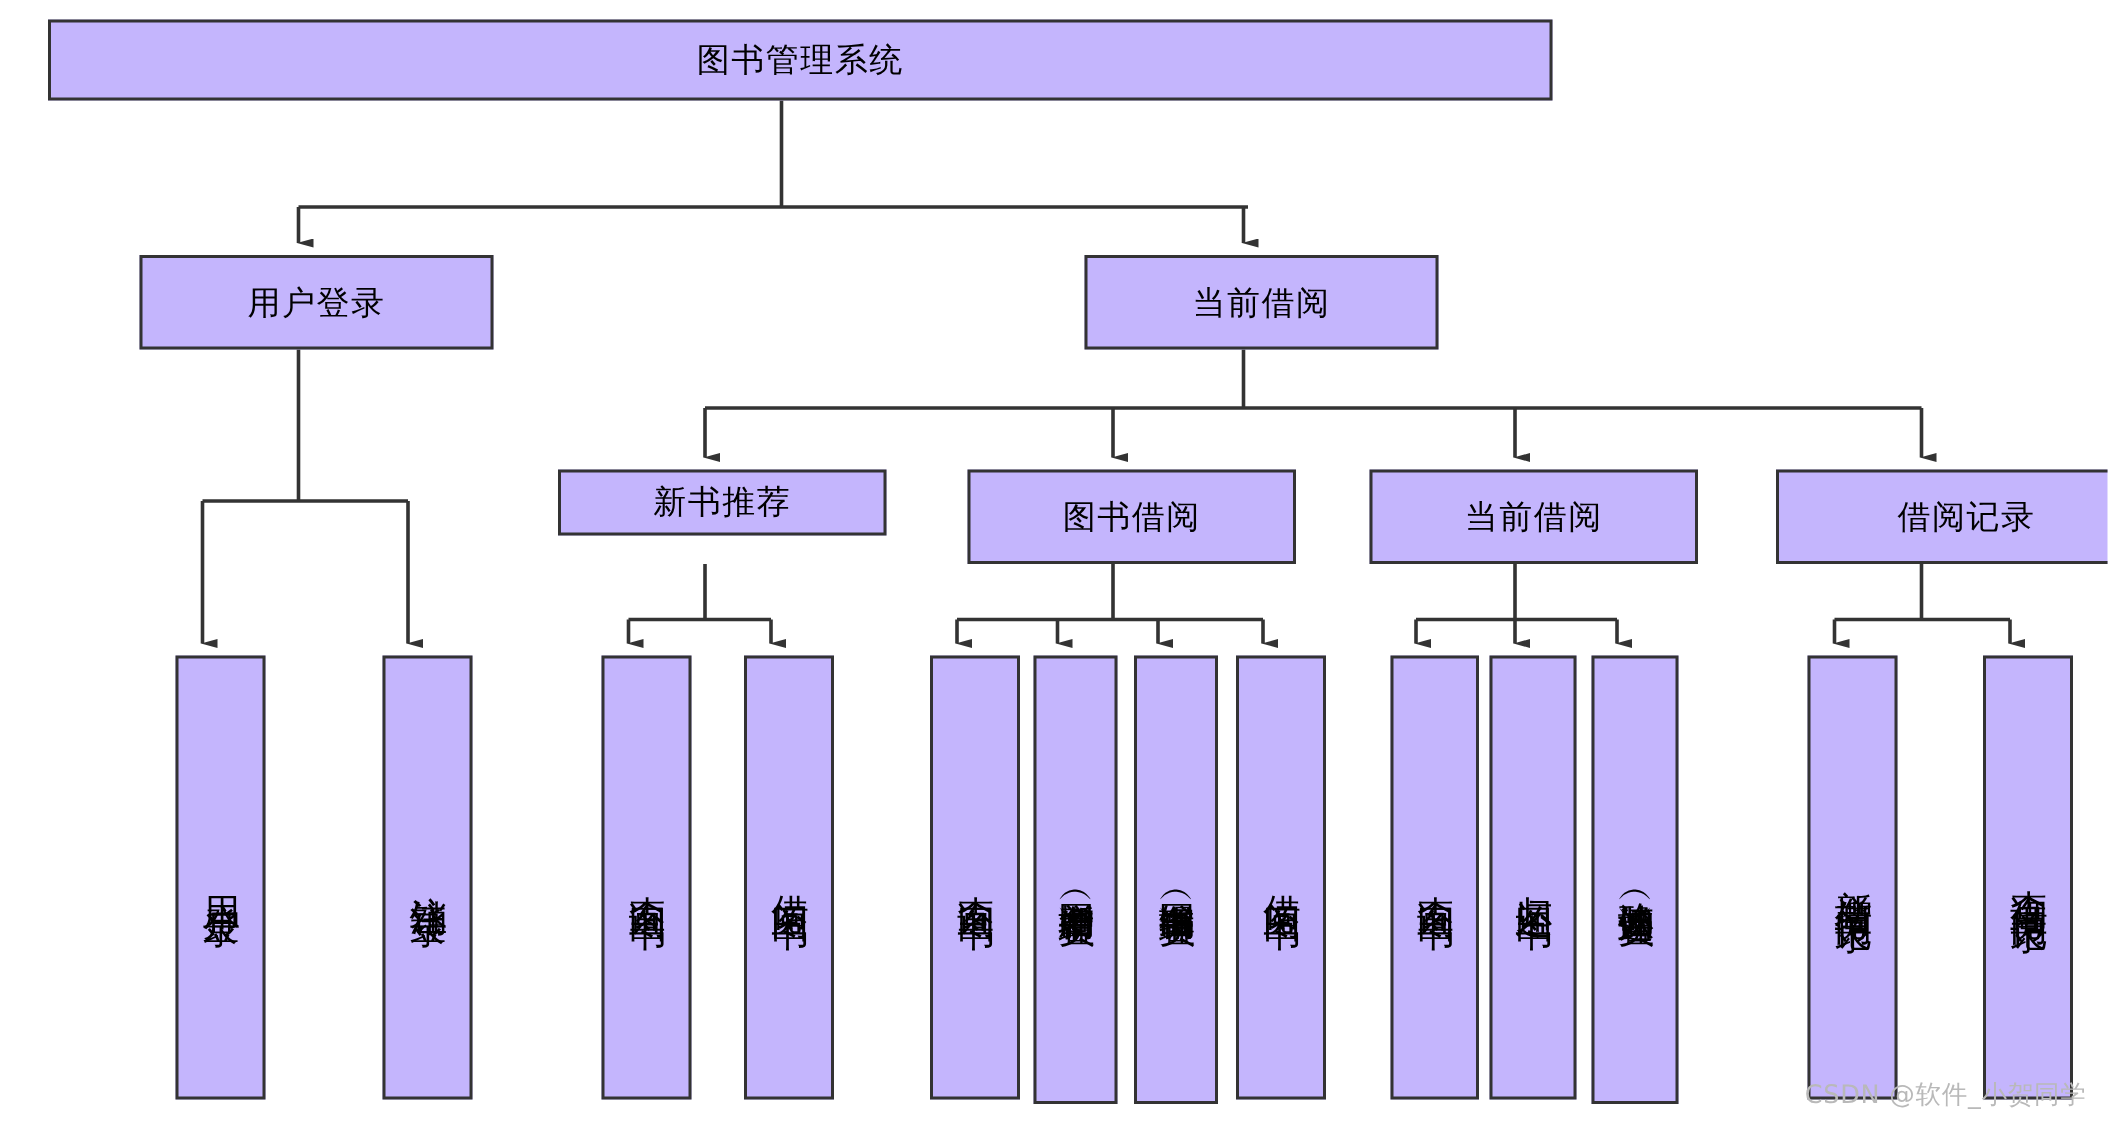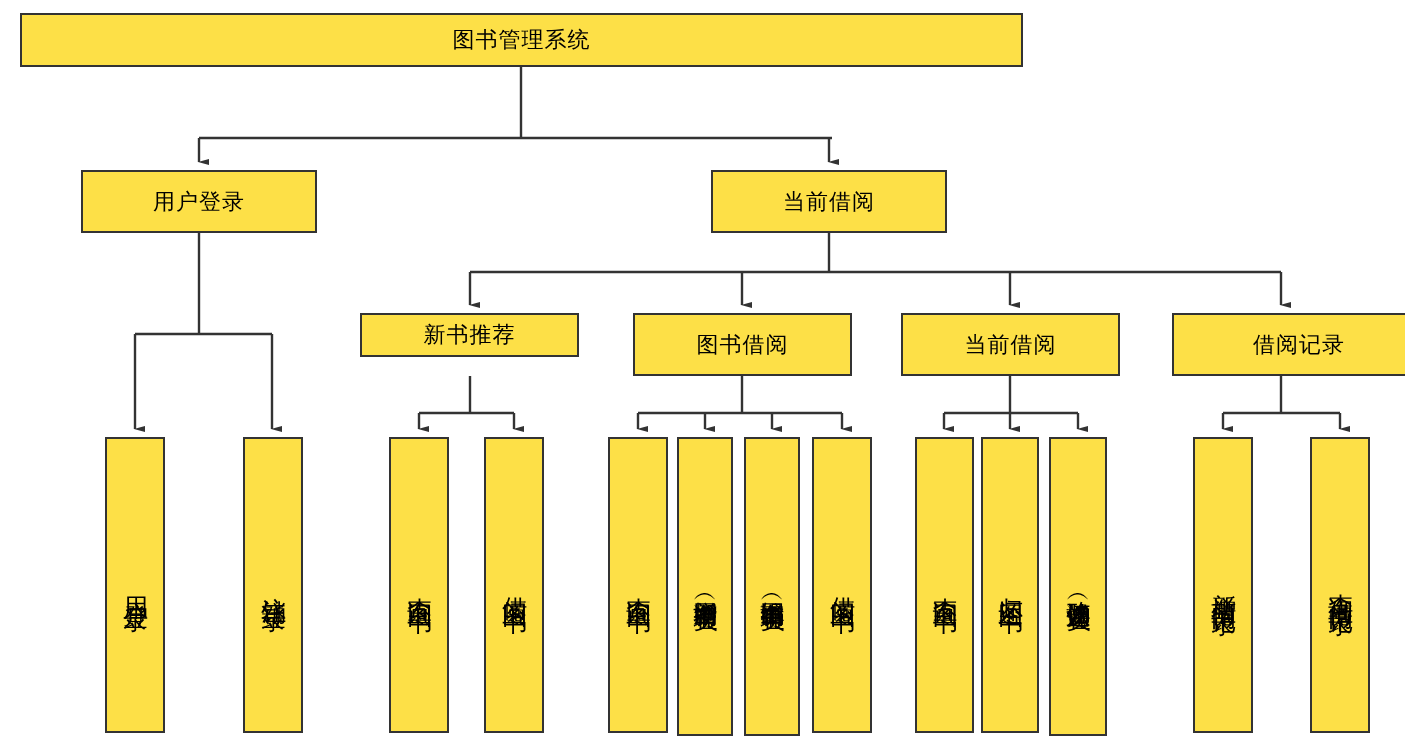--- a/index.html
+++ b/index.html
@@ -3,23 +3,24 @@
 <meta charset="utf-8">
 <style>
   html,body{margin:0;padding:0;background:#ffffff;}
   body{
     font-family:"DejaVu Sans","Liberation Sans",sans-serif;
     width:1405px;height:747px;overflow:hidden;position:relative;
   }
   #stage{position:absolute;left:0;top:0;width:1405px;height:747px;background:#fff;}
   .node{
     position:absolute;box-sizing:border-box;
-    border:2px solid #333333;background:#fde047;
+    border:2px solid #333333;background:#c4b5fd;
     display:flex;align-items:center;justify-content:center;
     color:#000000;
+    margin-left:12px;
   }
   .node.h{font-size:22px;letter-spacing:1px;}
   .node.v{
     writing-mode:vertical-rl;text-orientation:upright;
     font-size:25px;letter-spacing:4px;line-height:1.05;
     padding-top:4px;padding-bottom:4px;
   }
   .node.v.tight{letter-spacing:1px;font-size:24px;}
   svg#wires{position:absolute;left:0;top:0;width:1405px;height:747px;pointer-events:none;}
   #watermark{
@@ -100,13 +101,14 @@
   <div class="node v" style="left: 608px; top: 437px; width: 60px; height: 296px;">查询图书</div>
   <div class="node v tight" style="left: 677px; top: 437px; width: 56px; height: 299px;">新增图书（管理员）</div>
   <div class="node v tight" style="left: 744px; top: 437px; width: 56px; height: 299px;">编辑图书（管理员）</div>
   <div class="node v" style="left: 812px; top: 437px; width: 60px; height: 296px;">借阅图书</div>
   <div class="node v" style="left: 915px; top: 437px; width: 59px; height: 296px;">查询图书</div>
   <div class="node v" style="left: 981px; top: 437px; width: 58px; height: 296px;">归还图书</div>
   <div class="node v tight" style="left: 1049px; top: 437px; width: 58px; height: 299px;">确认归还（管理员）</div>
   <div class="node v" style="left: 1193px; top: 437px; width: 60px; height: 296px;">新增借阅记录</div>
   <div class="node v" style="left: 1310px; top: 437px; width: 60px; height: 296px;">查询借阅记录</div>
 
+  <div id="watermark">CSDN @软件_小贺同学</div>
 </div>
 
 </body></html>

